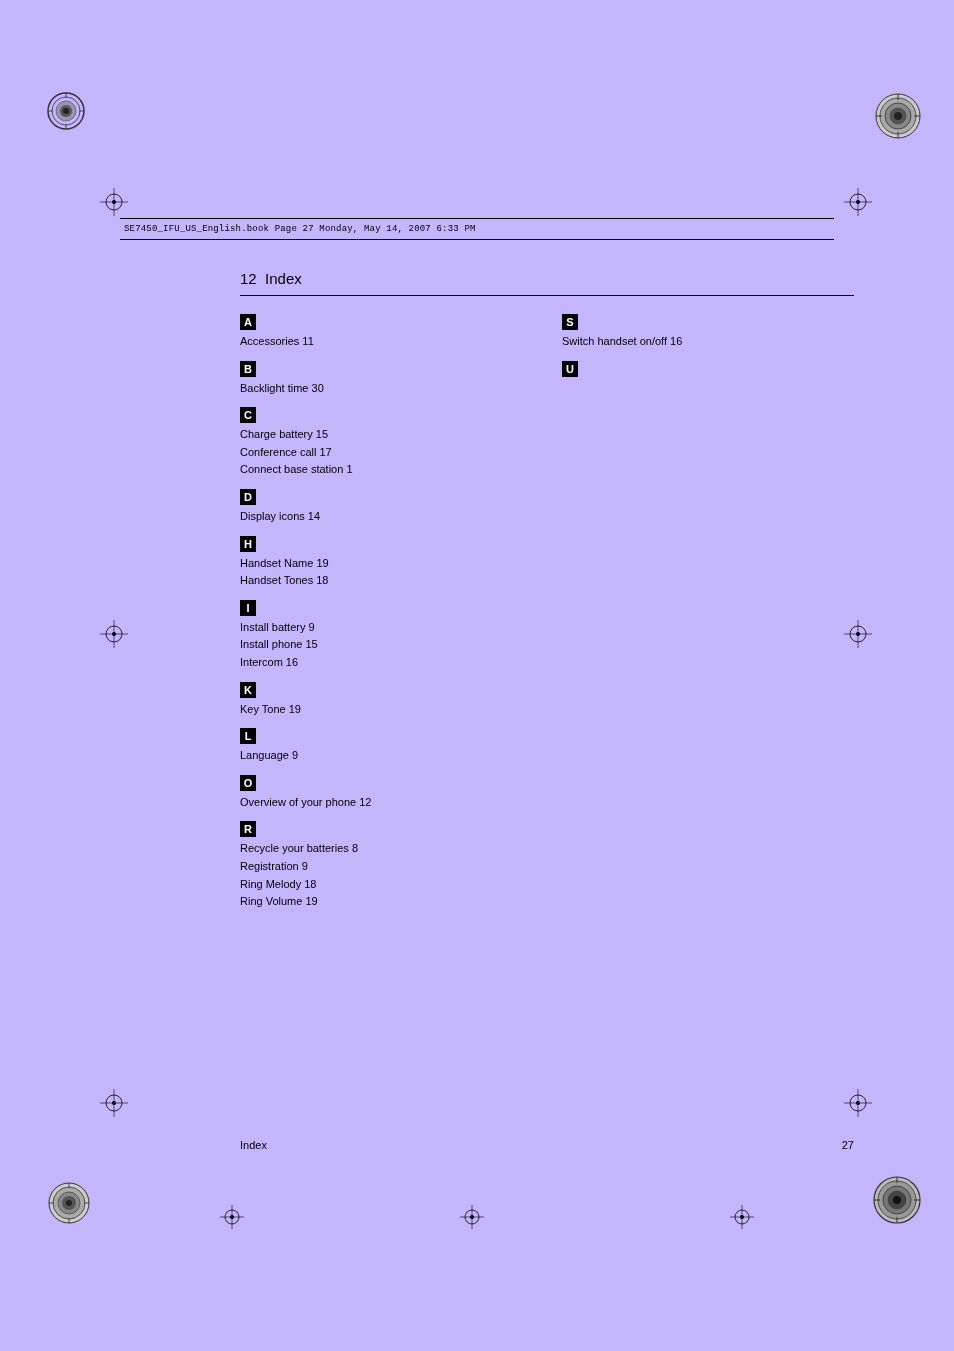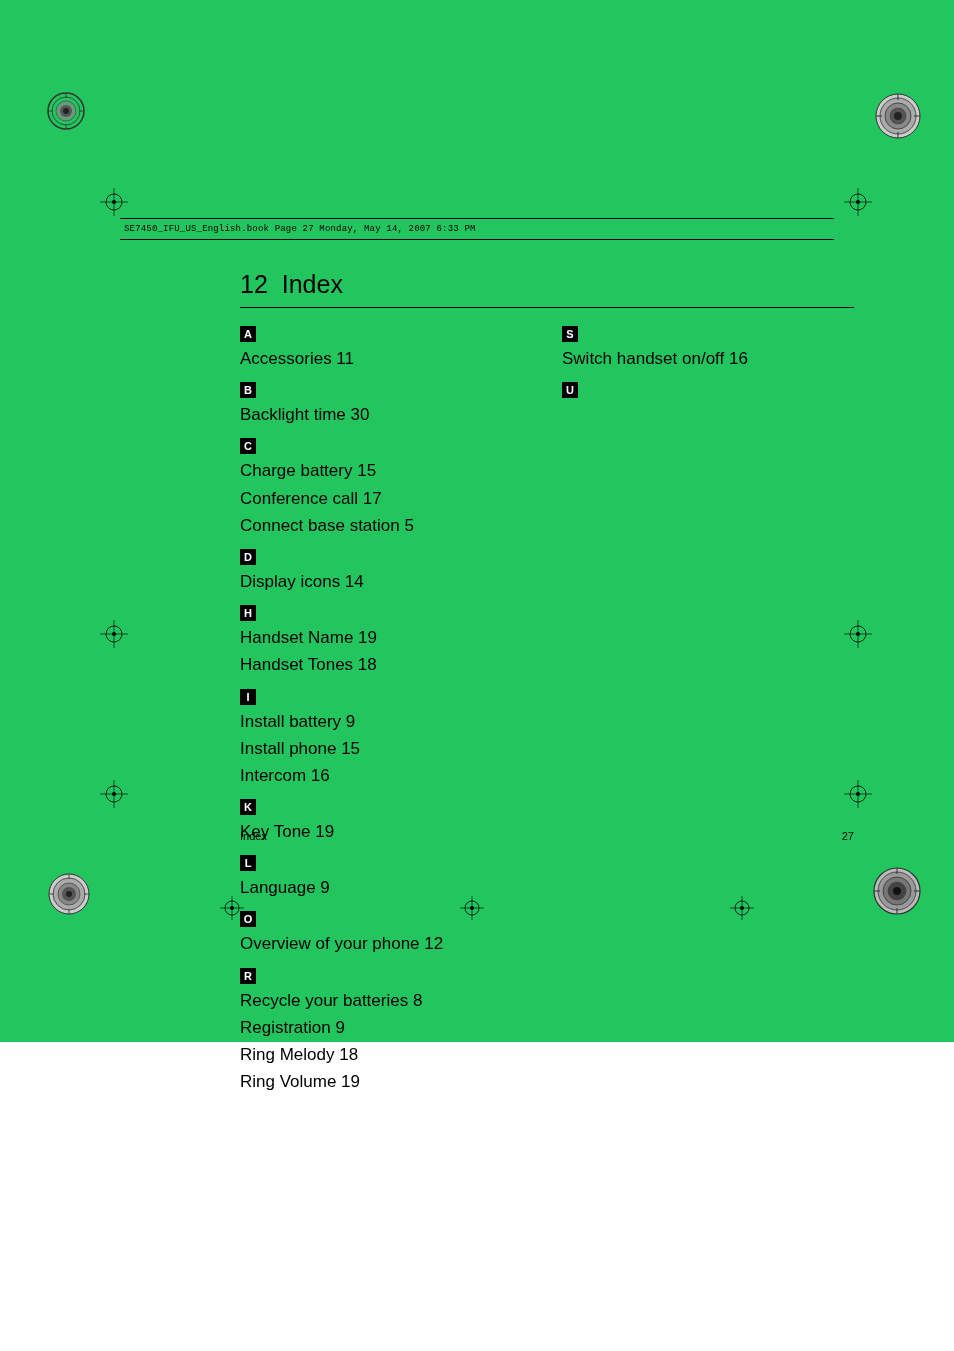--- a/index.html
+++ b/index.html
@@ -10,23 +10,23 @@
       background: #fff;
       font-family: 'Times New Roman', Times, serif;
       font-size: 13px;
       color: #000;
       position: relative;
       overflow: hidden;
     }
 
     .page {
       width: 954px;
-      height: 1042px;
+      height: 1351px;
       position: relative;
-      background: #22c55e;
+      background: #c4b5fd;
     }
 
     
     .header-bar {
       position: absolute;
       top: 218px;
       left: 120px;
       right: 120px;
       height: 22px;
       border-top: 1px solid #000;
@@ -47,21 +47,21 @@
     .content {
       position: absolute;
       top: 270px;
       left: 240px;
       right: 100px;
       bottom: 180px;
     }
 
     
     .chapter-title {
-      font-size: 25px;
+      font-size: 15px;
       font-weight: normal;
       margin-bottom: 18px;
       border-bottom: 1px solid #000;
       padding-bottom: 8px;
       font-family: Arial, sans-serif;
     }
 
     
     .two-col {
       display: flex;
@@ -89,21 +89,21 @@
       font-weight: bold;
       font-size: 11px;
       width: 16px;
       height: 16px;
       line-height: 16px;
       text-align: center;
       margin-bottom: 3px;
     }
 
     .index-items {
-      font-size: 17px;
+      font-size: 11px;
       line-height: 1.6;
       margin-bottom: 6px;
       font-family: Arial, sans-serif;
     }
 
     
     .footer {
       position: absolute;
       bottom: 200px;
       left: 240px;
@@ -293,21 +293,21 @@
       <div class="col-left" id="left-col">
       <div class="index-section"><div class="letter-badge">A</div><div class="index-items">
               <div>Accessories  11</div>
             </div></div>
           <div class="index-section"><div class="letter-badge">B</div><div class="index-items">
               <div>Backlight time  30</div>
             </div></div>
           <div class="index-section"><div class="letter-badge">C</div><div class="index-items">
               <div>Charge battery  15</div>
               <div>Conference call  17</div>
-              <div>Connect base station  5</div>
+              <div>Connect base station  1</div>
             </div></div>
           <div class="index-section"><div class="letter-badge">D</div><div class="index-items">
               <div>Display icons  14</div>
             </div></div>
           <div class="index-section"><div class="letter-badge">H</div><div class="index-items">
               <div>Handset Name  19</div>
               <div>Handset Tones  18</div>
             </div></div>
           <div class="index-section"><div class="letter-badge">I</div><div class="index-items">
               <div>Install battery  9</div>

